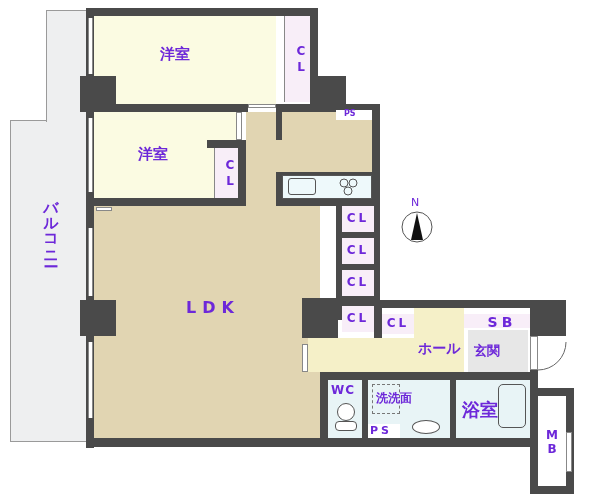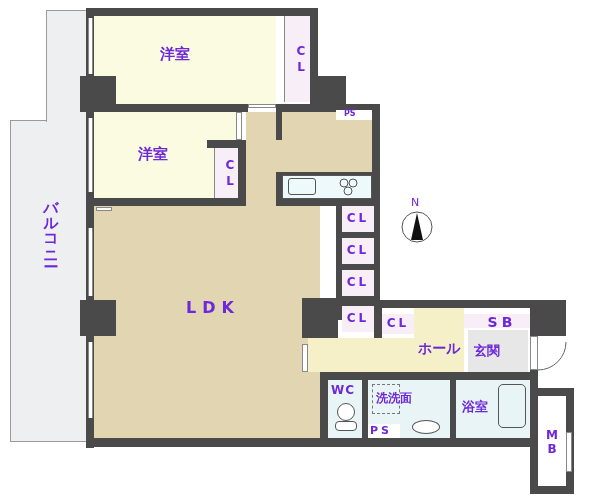--- a/index.html
+++ b/index.html
@@ -112,21 +112,21 @@
 <div class="abs wet" style="left:368px;top:380px;width:86px;height:58px;"></div>
 <div class="abs" style="left:372px;top:384px;width:28px;height:30px;border:1px dashed #777;"></div>
 <div class="lbl" style="left:376px;top:390px;font-size:12px;">洗</div>
 <div class="lbl" style="left:388px;top:390px;font-size:12px;">洗面</div>
 <div class="abs" style="left:368px;top:424px;width:32px;height:14px;background:#fff;"></div>
 <div class="lbl" style="left:370px;top:424px;font-size:11px;letter-spacing:3px;">PS</div>
 <div class="abs" style="left:412px;top:420px;width:28px;height:14px;border:1px solid #555;border-radius:50%;background:#fff;"></div>
 <div class="abs wall" style="left:450px;top:380px;width:6px;height:58px;"></div>
 
 <div class="abs wet" style="left:456px;top:380px;width:74px;height:58px;"></div>
-<div class="lbl" style="left:462px;top:398px;font-size:13px;">浴室</div>
+<div class="lbl" style="left:462px;top:398px;font-size:18px;">浴室</div>
 <div class="abs" style="left:498px;top:384px;width:28px;height:44px;border:1px solid #555;border-radius:5px;"></div>
 
 <div class="abs wall" style="left:530px;top:388px;width:44px;height:106px;"></div>
 <div class="abs" style="left:538px;top:396px;width:28px;height:90px;background:#fff;"></div>
 <div class="lbl" style="left:543px;top:428px;width:16px;font-size:12px;writing-mode:vertical-rl;text-orientation:upright;">MB</div>
 <div class="abs" style="left:566px;top:432px;width:6px;height:40px;background:#fff;border:1px solid #888;"></div>
 
 <div class="abs wall" style="left:80px;top:300px;width:36px;height:36px;"></div>
 <div class="abs win" style="left:88px;top:18px;width:5px;height:56px;"></div>
 <div class="abs win" style="left:88px;top:118px;width:5px;height:74px;"></div>

